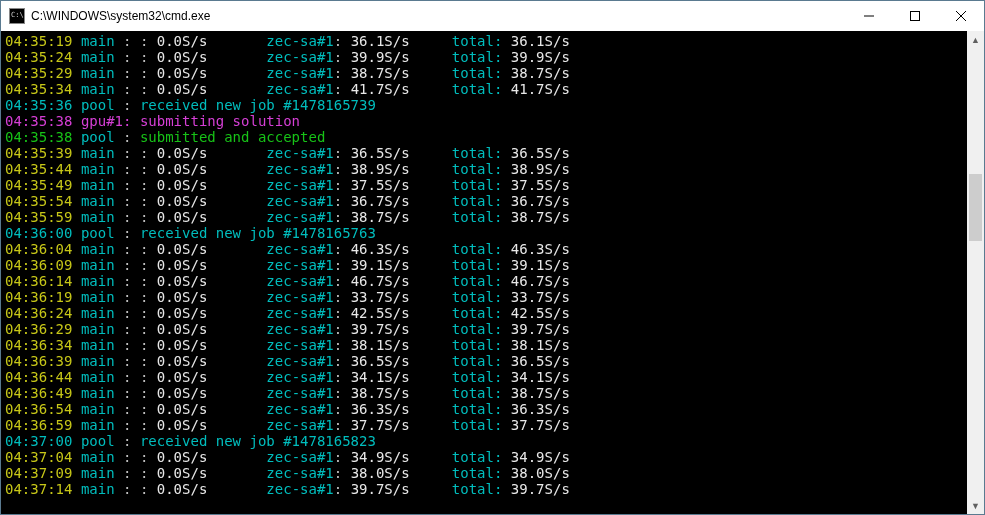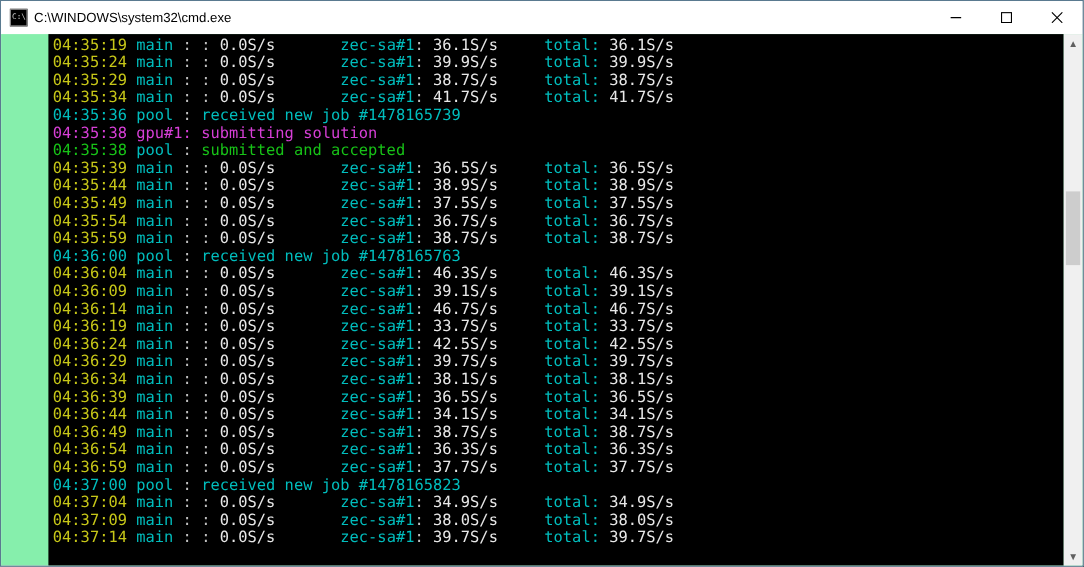--- a/index.html
+++ b/index.html
@@ -5,21 +5,21 @@
 * { margin: 0; padding: 0; box-sizing: border-box; }
 html, body { width: 985px; height: 515px; overflow: hidden; font-family: "Segoe UI", Tahoma, sans-serif; background: #174a6b; }
 .window { position: absolute; left: 0; top: 0; width: 985px; height: 515px; background: #fff; border: 1px solid #5a7a90; display: flex; flex-direction: column; }
 .titlebar { height: 30px; background: #fff; display: flex; align-items: center; }
 .titlebar .app-icon { width: 16px; height: 16px; margin: 0 6px 0 8px; background: #000; border: 1px solid #888; position: relative; }
 .titlebar .app-icon::after { content: "C:\\"; color: #ccc; font: 7px/1 Consolas,monospace; position: absolute; left: 1px; top: 3px; }
 .titlebar .title-text { font-size: 12px; color: #000; flex: 0 0 auto; text-align: center; }
 .titlebar .spacer { flex: 1 1 auto; }
 .win-btn { width: 46px; height: 30px; display: flex; align-items: center; justify-content: center; }
 .win-btn svg { display: block; }
-.content-wrap { flex: 1 1 auto; display: flex; background: #86efac; padding-left: 43px; }
+.content-wrap { flex: 1 1 auto; display: flex; background: #8b5cf6; }
 .terminal { flex: 1 1 auto; background: #000; color: #c0c0c0; font: 14px/16px Consolas, "Lucida Console", monospace; padding: 2px 0 2px 4px; white-space: pre; overflow: hidden; }
 .terminal .row { height: 16px; }
 .c-white { color: #e8e8e8; }
 .c-teal  { color: #00bdbd; }
 .c-mag   { color: #d63fd6; }
 .c-green { color: #17c217; }
 .c-yel   { color: #c7c718; }
 
 
 .sbar { width: 17px; background: #f0f0f0; display: flex; flex-direction: column; }

